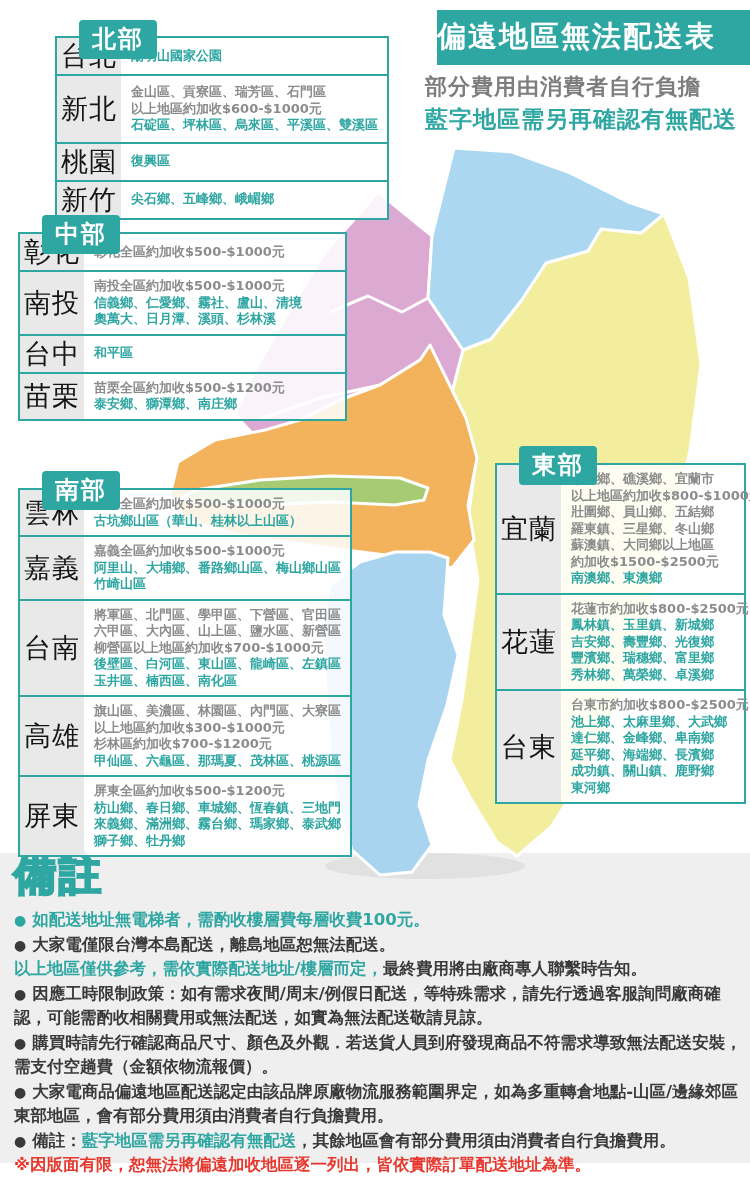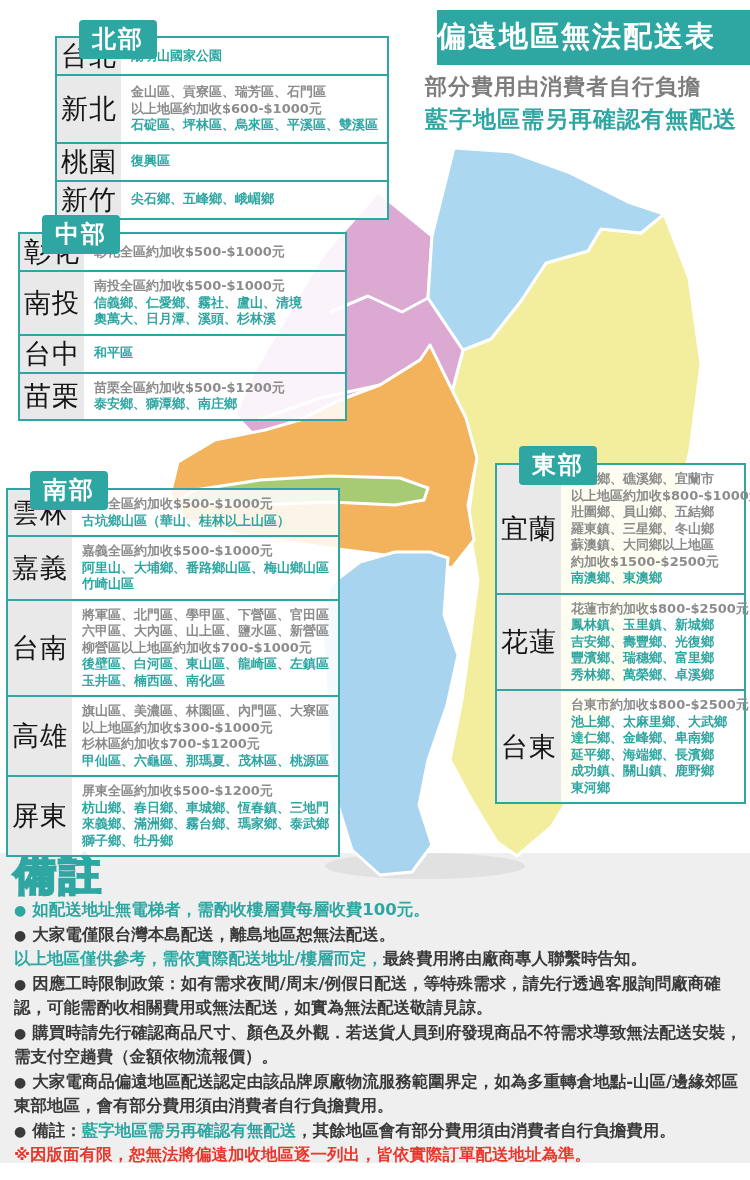--- a/index.html
+++ b/index.html
@@ -30,29 +30,29 @@
   .tlabel{flex:0 0 64px;align-self:stretch;background:var(--labelbg);display:flex;
     align-items:center;justify-content:center;font-size:27px;color:#151515;letter-spacing:1px;}
   .tcontent{flex:1;padding:6px 6px 6px 10px;}
   .tline{font-size:13px;font-weight:bold;line-height:16.5px;white-space:nowrap;}
   .tline.gray{color:var(--gray);}
   .tline.teal{color:var(--teal);}
   .t-north{left:55px;top:36px;width:330px;}
   .t-north .tab{top:-18px;}
   .t-north .tcontent{padding-top:8px;padding-bottom:8px;}
   .t-central{left:18px;top:232px;width:325px;}
-  .t-south{left:6px;top:488px;width:330px;}
+  .t-south{left:18px;top:488px;width:330px;}
   .t-east{left:495px;top:463px;width:247px;}
 
   
   #notes-bg{position:absolute;left:0;top:853px;width:750px;height:310px;background:var(--notesbg);z-index:0;}
   #notes{position:absolute;left:14px;top:852px;width:730px;z-index:2;}
   #notes-heading{font-size:42px;font-weight:bold;letter-spacing:3px;color:#fff;
     -webkit-text-stroke:2.5px var(--teal);line-height:46px;}
-  #notes-items{margin-top:0;}
+  #notes-items{margin-top:10px;}
   .nitem{font-size:16.5px;font-weight:bold;line-height:24.5px;color:var(--dark);}
   .nitem .bullet{font-size:14px;margin-right:6px;}
   .seg-teal{color:var(--teal);}
   .seg-dark{color:var(--dark);}
   .seg-red{color:var(--red);}
 </style>
 </head>
 <body>
 
 <div id="stage">

